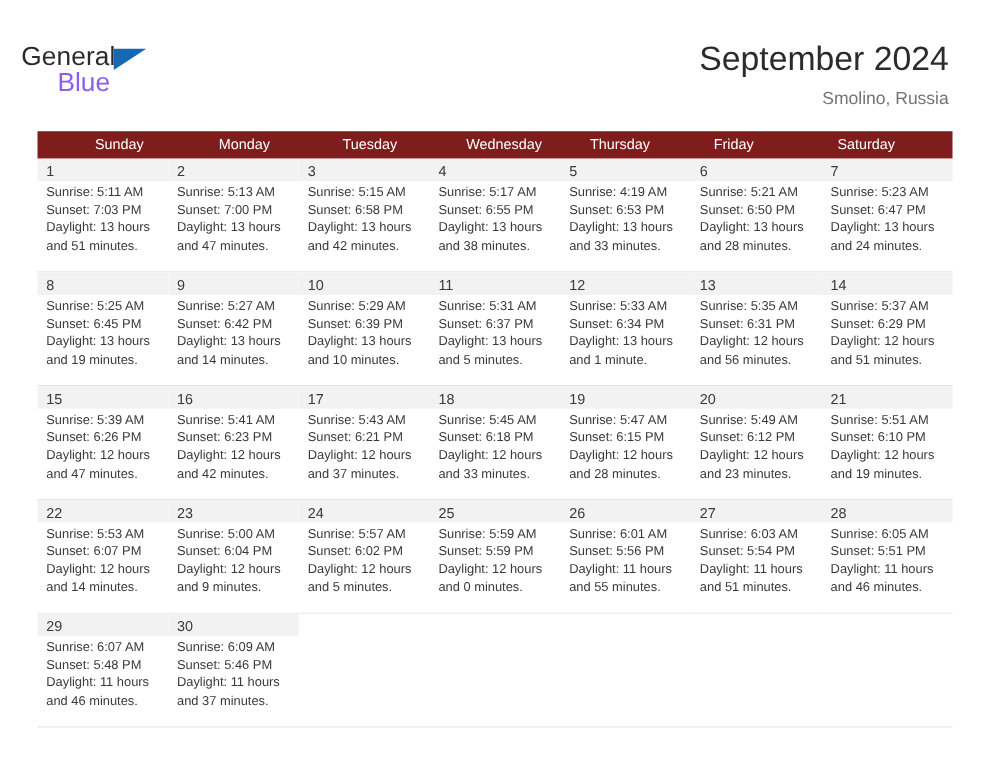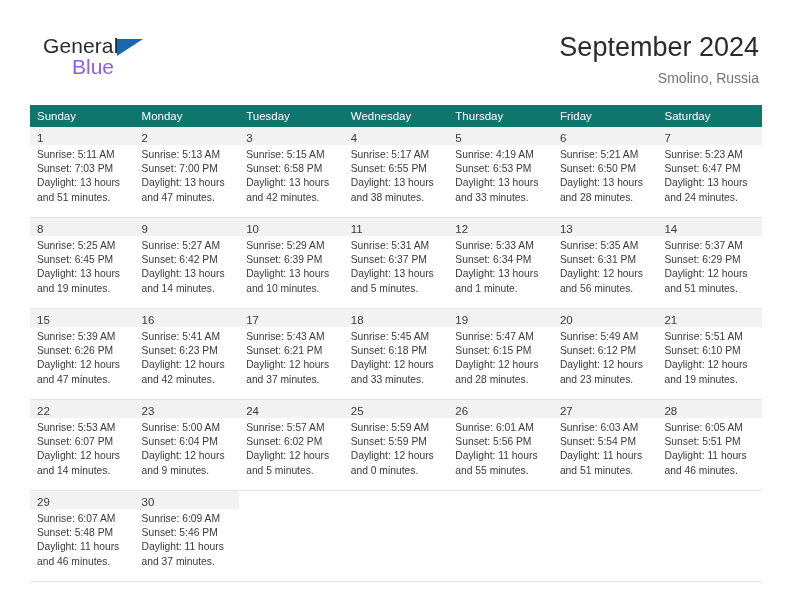--- a/index.html
+++ b/index.html
@@ -24,21 +24,21 @@
   
   .header {
     position: absolute;
     left: 0;
     top: 0;
     width: 792px;
     height: 100px;
   }
   .brand {
     position: absolute;
-    left: 43px;
+    left: 17px;
     top: 34px;
     width: 180px;
     height: 52px;
   }
   .brand-line1 {
     position: absolute;
     left: 0;
     top: 0;
     font-size: 21px;
     letter-spacing: 0.1px;
@@ -87,21 +87,22 @@
 
   
   .calendar {
     position: absolute;
     left: 30px;
     top: 105px;
     width: 732px;
   }
   .weekday-row {
     display: flex;
-    background: #0f766e;
+    background: #7f1d1d;
+    padding-left: 39px;
   }
   .weekday {
     flex: 1 1 0;
     box-sizing: border-box;
     padding: 4px 0 4px 7px;
     font-size: 11.5px;
     color: #ffffff;
     line-height: 14px;
     height: 22px;
   }

